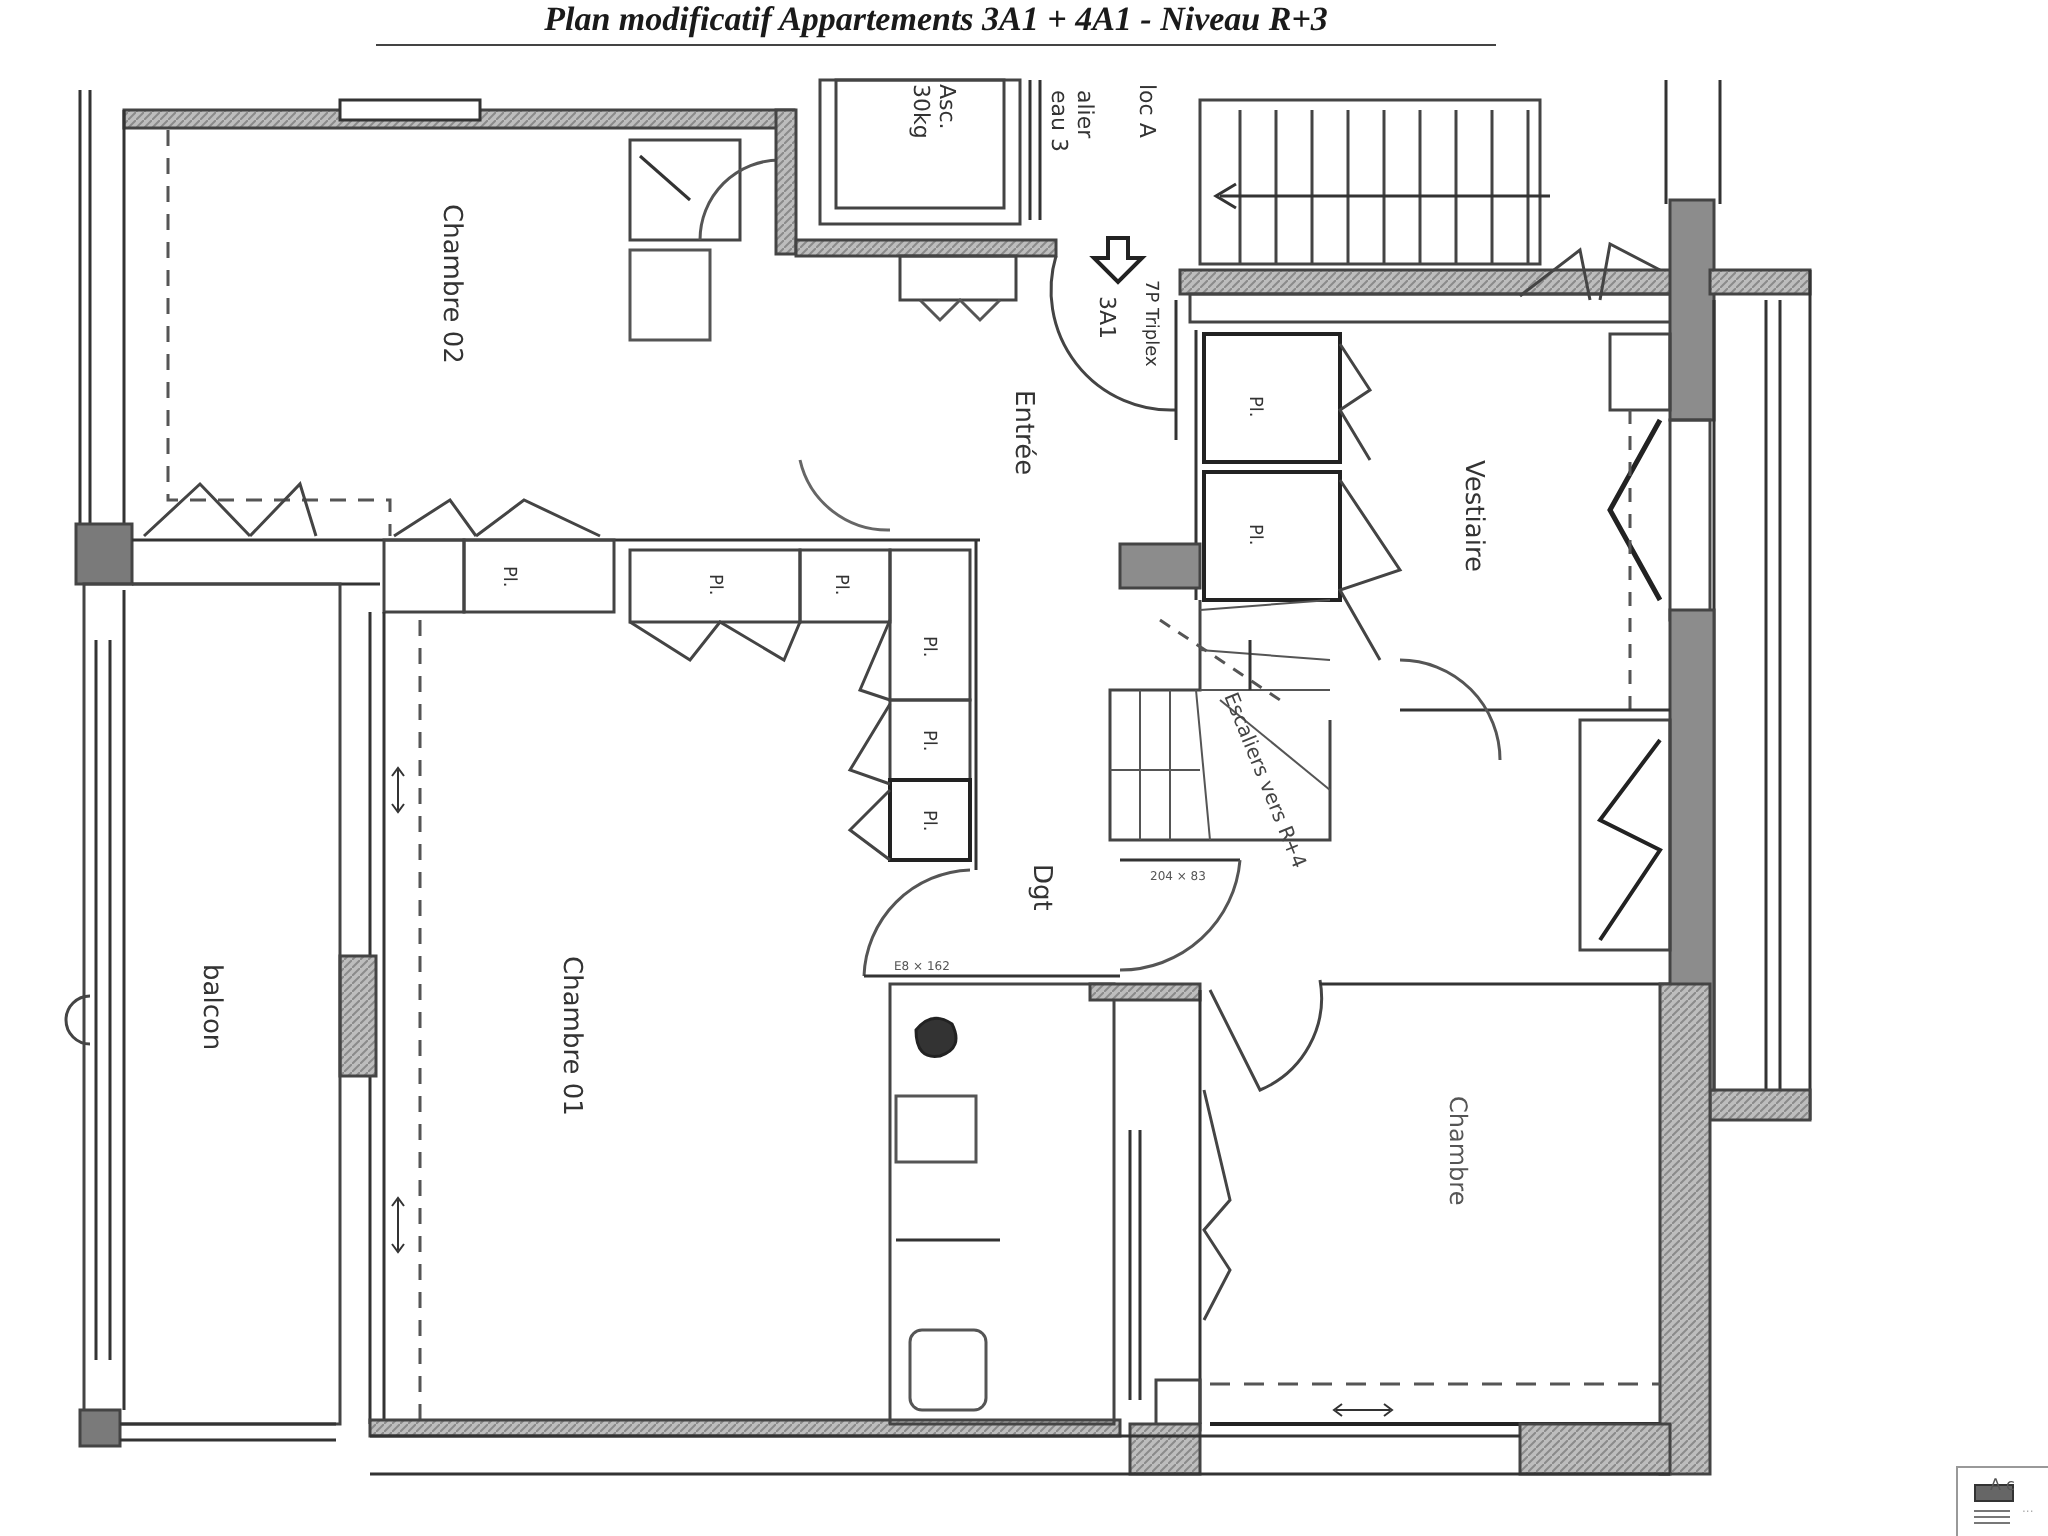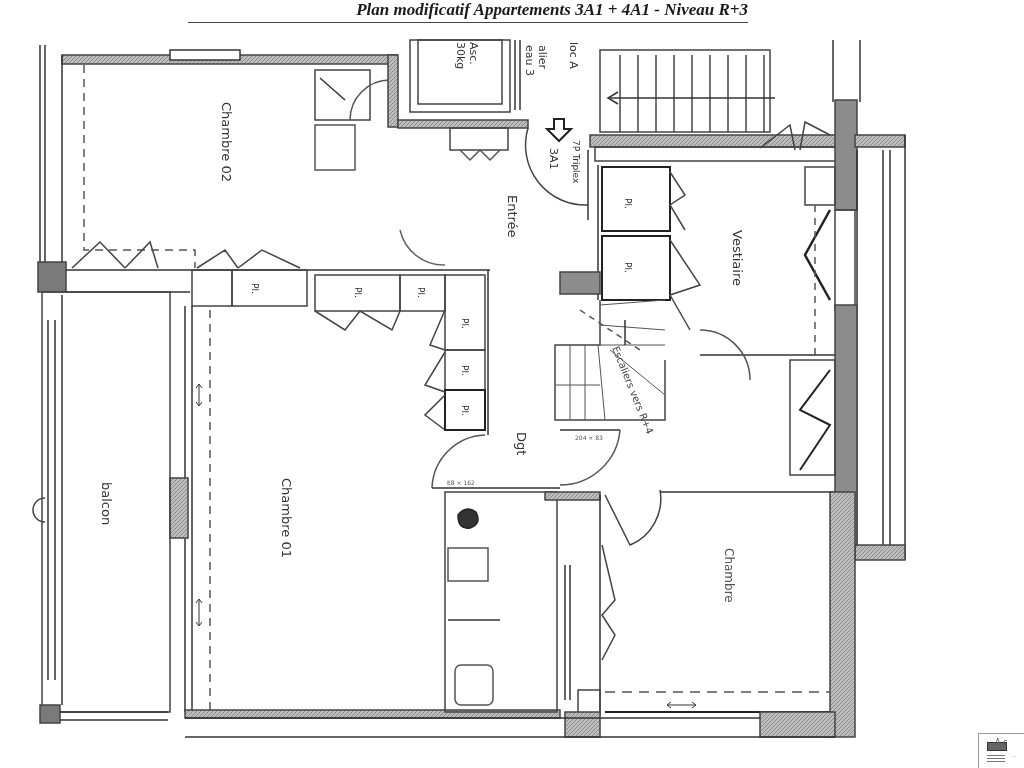--- a/index.html
+++ b/index.html
@@ -1,20 +1,20 @@
 <!DOCTYPE html>
 <html><head>
 <meta charset="utf-8">
 <style>
   html, body { margin: 0; padding: 0; background: #ffffff; }
   body { width: 1024px; height: 768px; overflow: hidden; position: relative; font-family: "DejaVu Sans", sans-serif; }
   .title {
     position: absolute; left: 188px; top: 0px; width: 560px; height: 22px;
     font-family: "Liberation Serif", serif; font-style: italic; font-weight: bold;
-    font-size: 17px; color: #1a1a1a; text-align: right; line-height: 20px;
+    font-size: 17px; color: #1a1a1a; text-align: center; line-height: 20px;
     border-bottom: 1.5px solid #444;
   }
   svg.plan { position: absolute; left: 0; top: 0; }
   .lbl { font-family: "DejaVu Sans", sans-serif; fill: #333; }
   .legend {
     position: absolute; left: 978px; top: 733px; width: 60px; height: 40px;
     border: 1px solid #999; background: #fff;
   }
   .legend .sw1 { position: absolute; left: 8px; top: 8px; width: 18px; height: 7px; background: #666; border: 1px solid #333; }
   .legend .sw2 { position: absolute; left: 8px; top: 21px; width: 18px; height: 7px; background: repeating-linear-gradient(0deg,#777 0 1px,#fff 1px 3px); }

